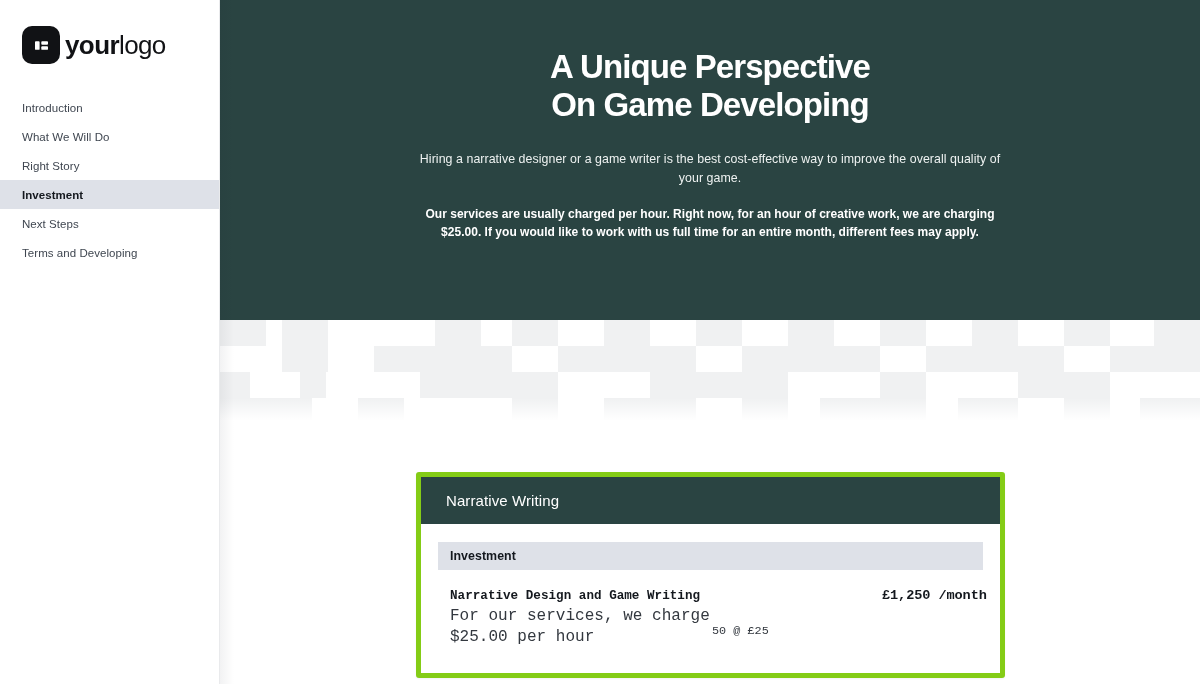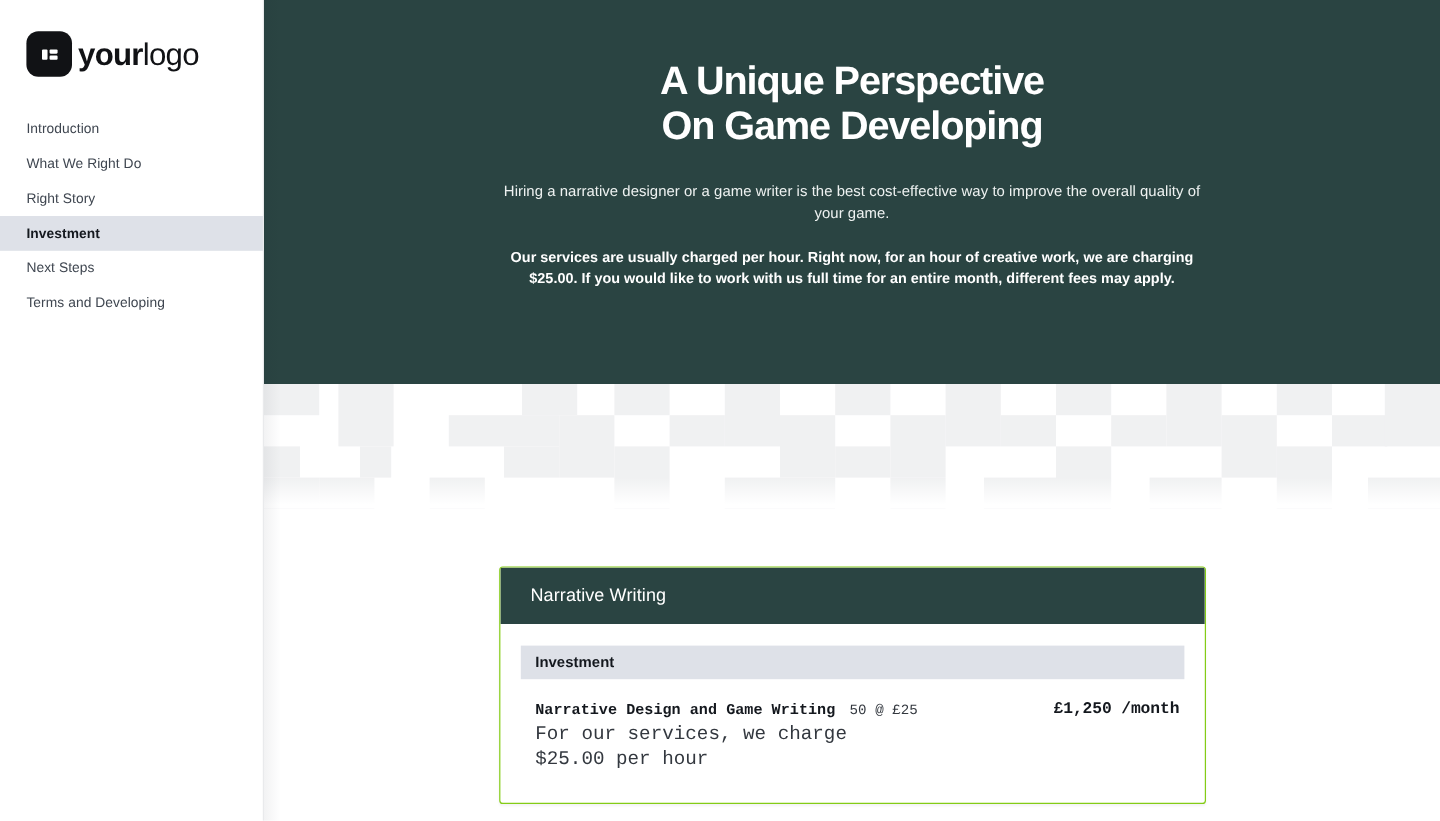--- a/index.html
+++ b/index.html
@@ -133,21 +133,21 @@
 
   
   .body-area {
     position: relative;
     width: 980px;
     padding: 48px 196px 0 196px;
   }
   .card {
     width: 589px;
     background: #ffffff;
-    border: 1px solid #84cc16;
+    border: 5px solid #84cc16;
     border-radius: 3px;
     box-shadow: 0 1px 2px rgba(16,24,40,0.05);
     overflow: hidden;
     margin-bottom: 22px;
   }
   .card-head {
     background: #2a4442;
     height: 47px;
     display: flex; align-items: center;
     padding: 0 25px;
@@ -179,21 +179,21 @@
     letter-spacing: 0.02px; line-height: 1.3;
   }
   .li-desc {
     margin-top: 2px;
     font-size: 16px; font-weight: 400; color: #33383f;
     line-height: 1.32; letter-spacing: 0.02px;
   }
   .li-qty {
     width: 170px; flex: 0 0 auto;
     padding-top: 1px;
-    font-size: 11.8px; color: #33383f; letter-spacing: 0.02px;
+    font-size: 11.8px; color: #33383f; letter-spacing: 0.02px; margin-top: 35px;
   }
   .li-price {
     flex: 1 1 auto;
     text-align: right;
     padding-top: 0px;
     font-size: 13.6px; font-weight: 700; color: #14181e;
     letter-spacing: -0.1px;
     white-space: nowrap;
   }
 </style>
@@ -215,21 +215,21 @@
       <span class="brand-word">
         <span class="b">your</span><span class="l">logo</span>
       </span>
     </div>
 
     <nav class="nav">
       <div class="nav-item">
           <span>Introduction</span>
         </div>
       <div class="nav-item">
-          <span>What We Right Do</span>
+          <span>What We Will Do</span>
         </div>
       <div class="nav-item">
           <span>Right Story</span>
         </div>
       <div class="nav-item active">
           <span>Investment</span>
         </div>
       <div class="nav-item">
           <span>Next Steps</span>
         </div>

